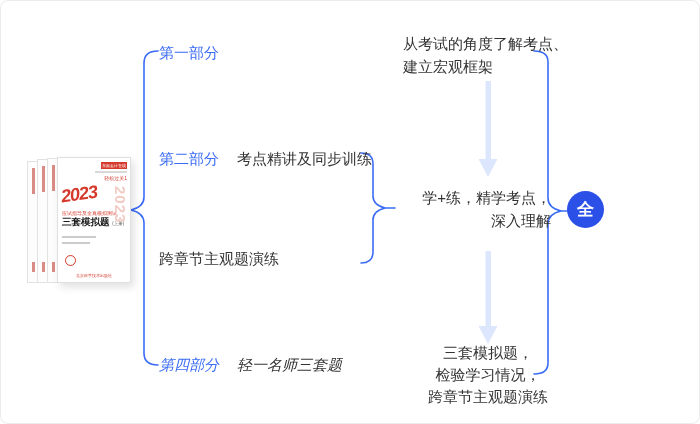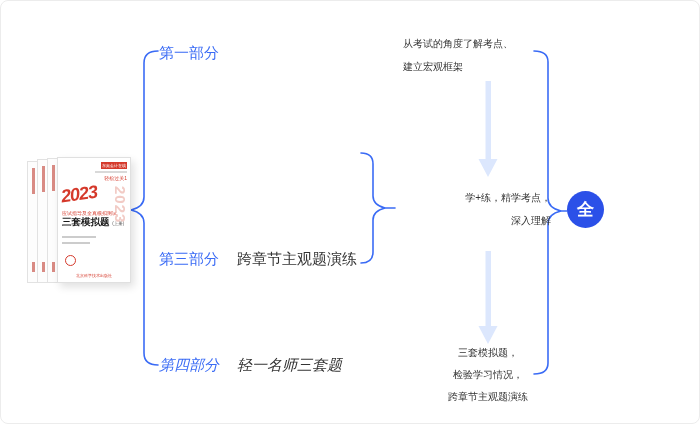--- a/index.html
+++ b/index.html
@@ -14,21 +14,21 @@
   .tick{stroke:#3A6BF5;stroke-width:1.6;stroke-linecap:round;}
   .arrow{fill:#DCE7FD;}
 
   
   .part-row{position:absolute;left:158px;height:20px;display:flex;gap:18px;
     font-size:15px;line-height:20px;font-weight:500;white-space:nowrap;}
   .part-label{color:#3A6BF5;}
   .part-text{color:#333333;}
 
   
-  .note{position:absolute;font-size:10px;color:#333333;font-weight:500;white-space:pre-line;}
+  .note{position:absolute;font-size:15px;color:#333333;font-weight:500;white-space:pre-line;}
   .note-top{left:402px;top:31px;width:196px;line-height:23px;text-align:left;}
   .note-mid{left:390px;top:185px;width:160px;line-height:23px;text-align:right;}
   .note-bottom{left:398px;top:341px;width:178px;line-height:22px;text-align:center;}
   .note-badge{left:544px;top:231px;width:144px;line-height:23px;text-align:center;}
 
   .badge{position:absolute;left:566px;top:190px;width:37px;height:37px;border-radius:50%;
     background:#2B50E8;color:#ffffff;font-size:17px;font-weight:600;
     display:flex;align-items:center;justify-content:center;}
 
   
@@ -101,22 +101,25 @@
       <div class="author-bar" style="top:84px;width:28px;"></div>
       <div class="seal"></div>
       <div class="publisher">北京科学技术出版社</div>
       <div class="watermark">2023</div>
     </div>
   </div>
 
   <div class="part-row" style="top:42px;">
     <span class="part-label">第一部分</span>
   </div>
+  <div class="part-row" style="top:148px;">
+    <span class="part-label">第二部分</span>
+    <span class="part-text">考点精讲及同步训练</span>
+  </div>
   <div class="part-row" style="top:248px;">
-    <span class="part-label">第三部分</span>
     <span class="part-text">跨章节主观题演练</span>
   </div>
   <div class="part-row" style="top:354px;font-style:italic;">
     <span class="part-label">第四部分</span>
     <span class="part-text">轻一名师三套题</span>
   </div>
 
   <div class="note note-top">从考试的角度了解考点、
 建立宏观框架</div>
   <div class="note note-mid">学+练，精学考点，

